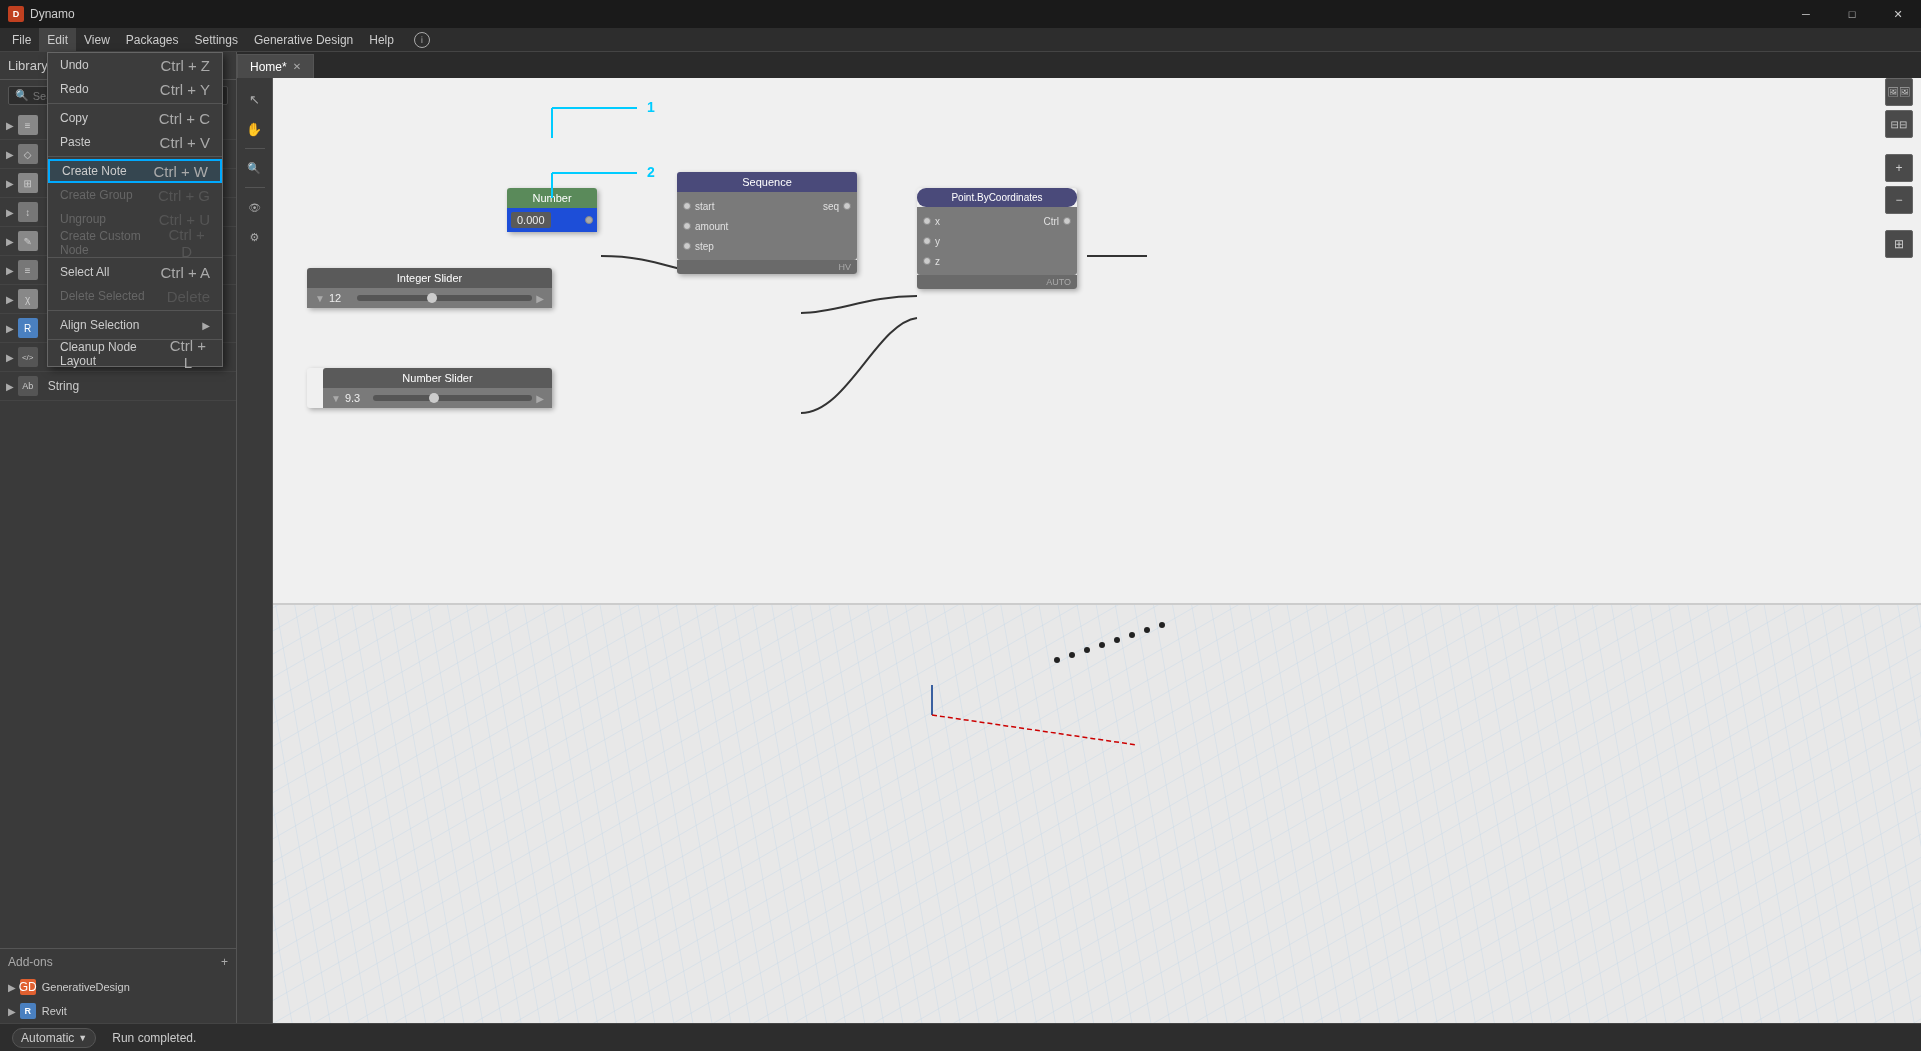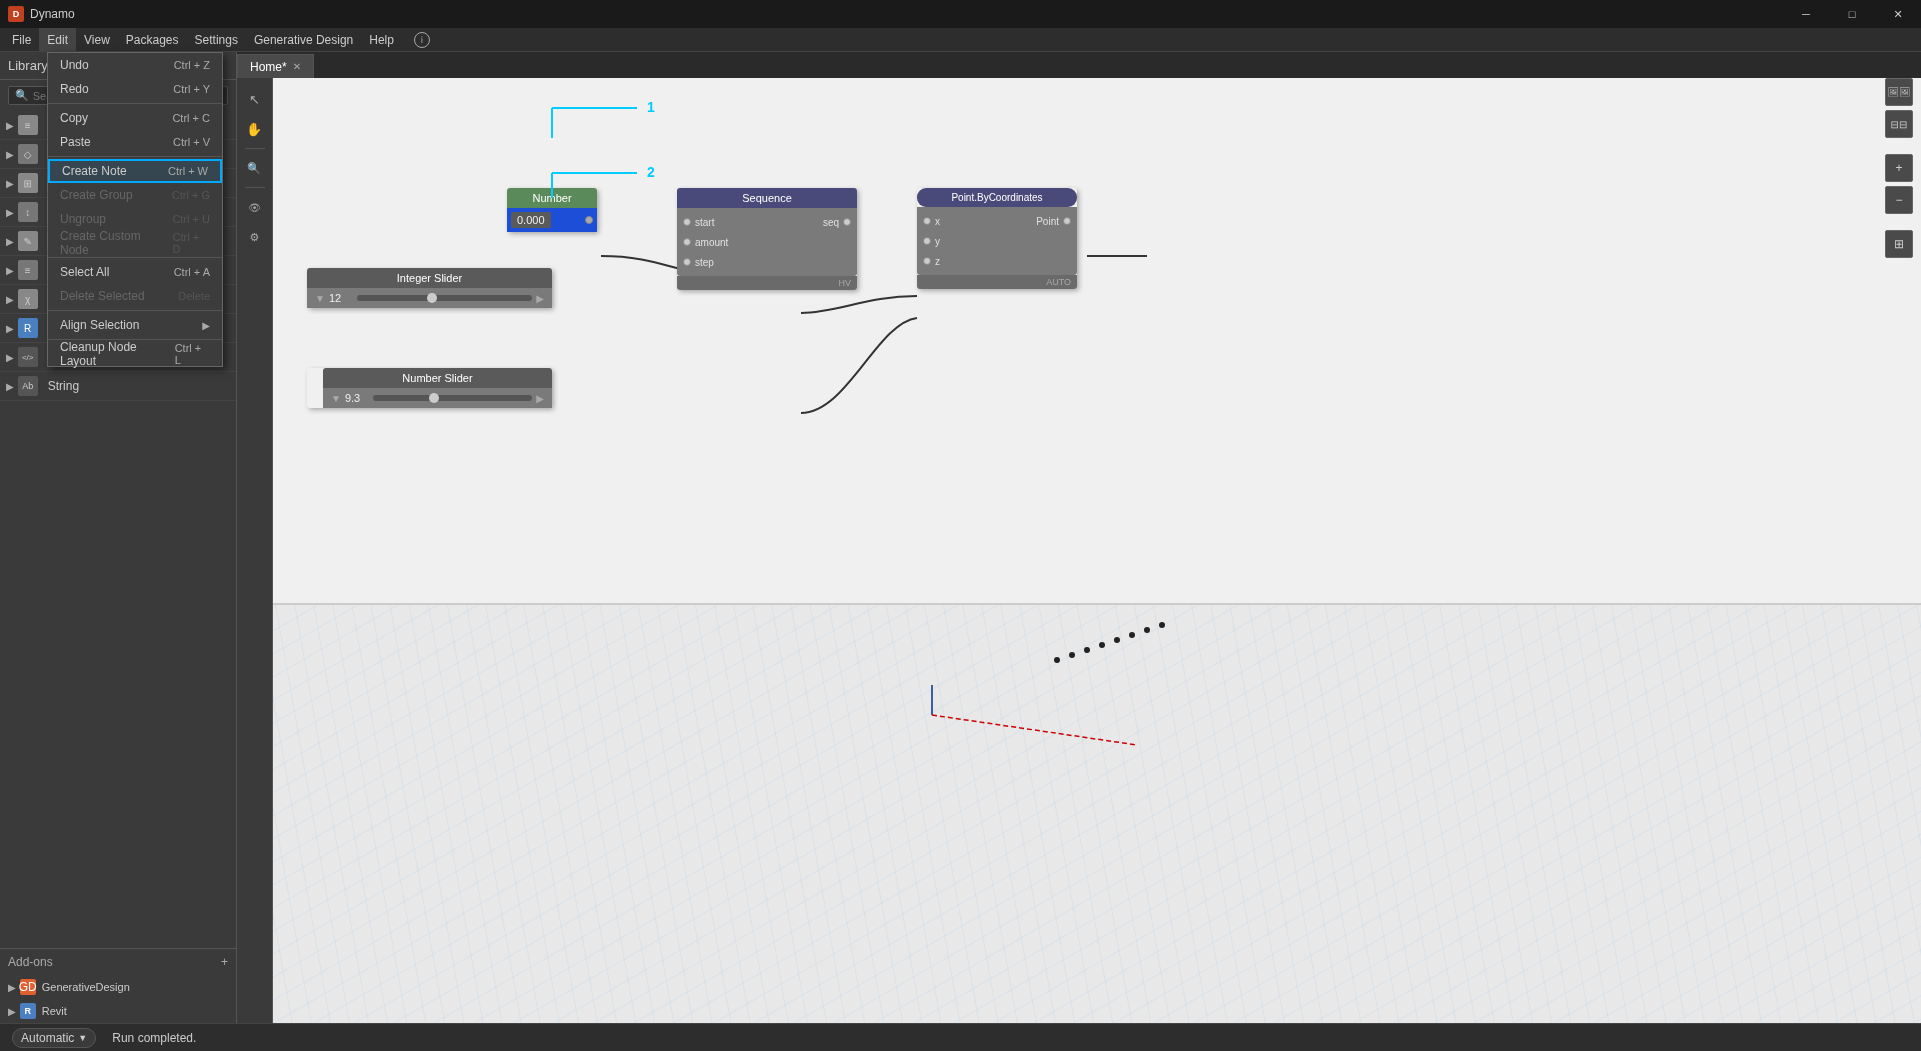--- a/index.html
+++ b/index.html
@@ -30,21 +30,21 @@
     .addons-header { padding: 6px 8px; font-size: 12px; color: #aaa; display: flex; justify-content: space-between; align-items: center; border-top: 1px solid #555; }
     .addon-item { display: flex; align-items: center; padding: 4px 8px; cursor: pointer; }
     .addon-item .arrow { margin-right: 4px; color: #aaa; font-size: 10px; }
     .addon-icon { width: 16px; height: 16px; margin-right: 6px; border-radius: 2px; display: flex; align-items: center; justify-content: center; font-size: 9px; }
 
     
     #edit-dropdown { position: absolute; top: 52px; left: 47px; width: 176px; background: #3c3c3c; border: 1px solid #666; z-index: 200; box-shadow: 3px 3px 8px rgba(0,0,0,0.5); }
     .dd-item { display: flex; justify-content: space-between; align-items: center; padding: 4px 12px; cursor: pointer; color: #ccc; font-size: 12px; height: 24px; }
     .dd-item.disabled { color: #666; cursor: default; }
     .dd-separator { height: 1px; background: #555; margin: 2px 0; }
-    .dd-shortcut { color: #aaa; font-size: 11px; }
+    .dd-shortcut { color: #aaa; font-size: 15px; text-align: center; }
     .dd-item.disabled .dd-shortcut { color: #555; }
     .dd-arrow { color: #aaa; font-size: 10px; }
 
     
     .create-note-highlight { border: 2px solid #00aaff; background: #1a6fa033; }
 
     
     #tabbar { position: absolute; top: 52px; left: 237px; right: 0; height: 26px; background: #2a2a2a; display: flex; align-items: flex-end; z-index: 40; }
     .tab { display: flex; align-items: center; padding: 0 12px; height: 24px; background: #3a3a3a; border: 1px solid #555; border-bottom: none; margin-right: 2px; cursor: pointer; font-size: 12px; color: #ccc; }
     .tab.active { background: #4a4a4a; color: white; }
@@ -299,21 +299,21 @@
   </svg>
 
   <div class="node" id="node-number" style="left:270px; top:110px; width:90px;">
     <div class="node-header" style="background:#5a8a5a;">Number</div>
     <div class="number-body">
       <span class="number-val">0.000</span>
       <div class="port-dot right" style="background:#aaa;"></div>
     </div>
   </div>
 
-  <div class="node" id="node-sequence" style="left:440px; top:110px; width:180px;">
+  <div class="node" id="node-sequence" style="left:440px; top:94px; width:180px;">
     <div class="node-header" style="background:#4a4a7a;">Sequence</div>
     <div class="node-body">
       <div class="node-row">
         <div class="node-left">
           <div class="node-port">
             <div class="port-dot left"></div>
             <span>start</span>
           </div>
         </div>
         <div class="node-right">
@@ -340,21 +340,21 @@
     <div class="node-body">
       <div class="node-row">
         <div class="node-left">
           <div class="node-port">
             <div class="port-dot left"></div>
             <span>x</span>
           </div>
         </div>
         <div class="node-right">
           <div class="node-port out">
-            <span>Point</span>
+            <span>Ctrl</span>
             <div class="port-dot right"></div>
           </div>
         </div>
       </div>
       <div class="node-port">
         <div class="port-dot left"></div>
         <span>y</span>
       </div>
       <div class="node-port">
         <div class="port-dot left"></div>

